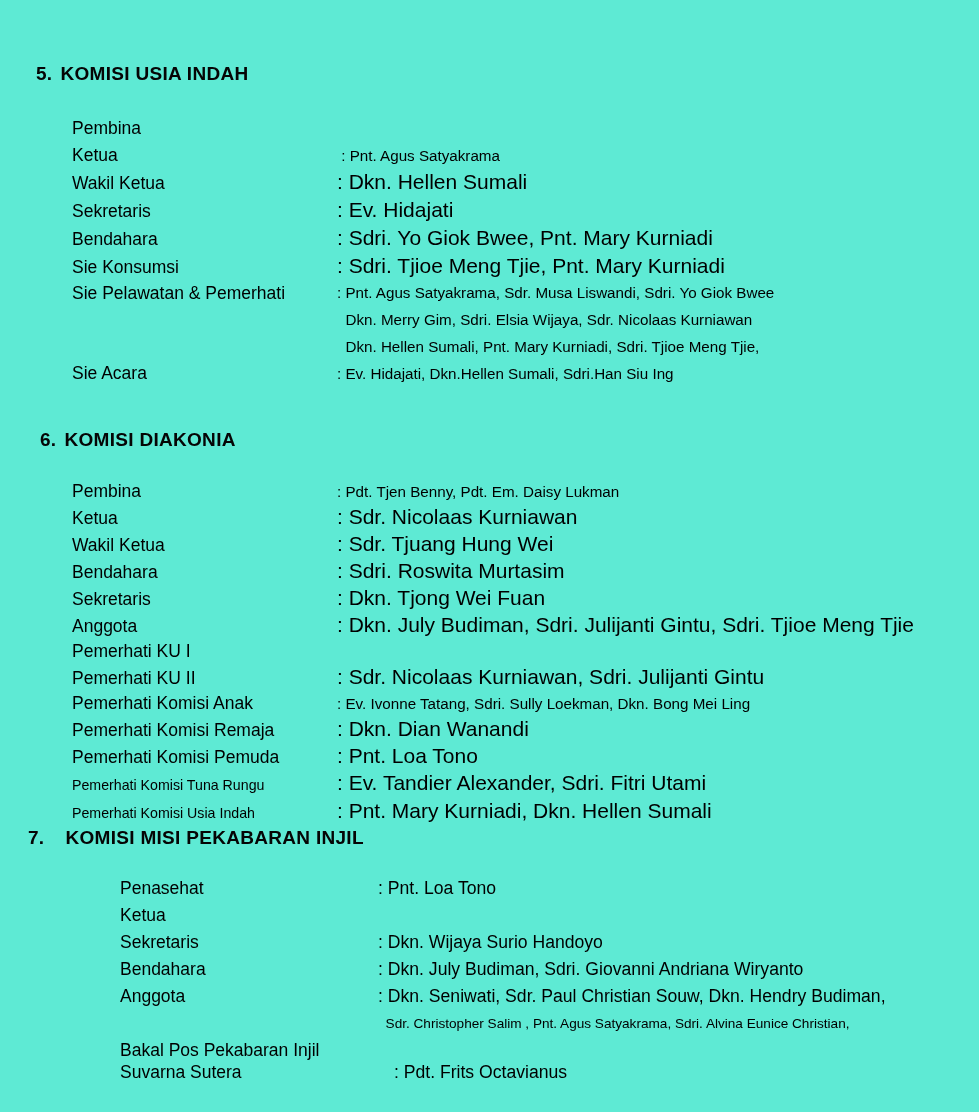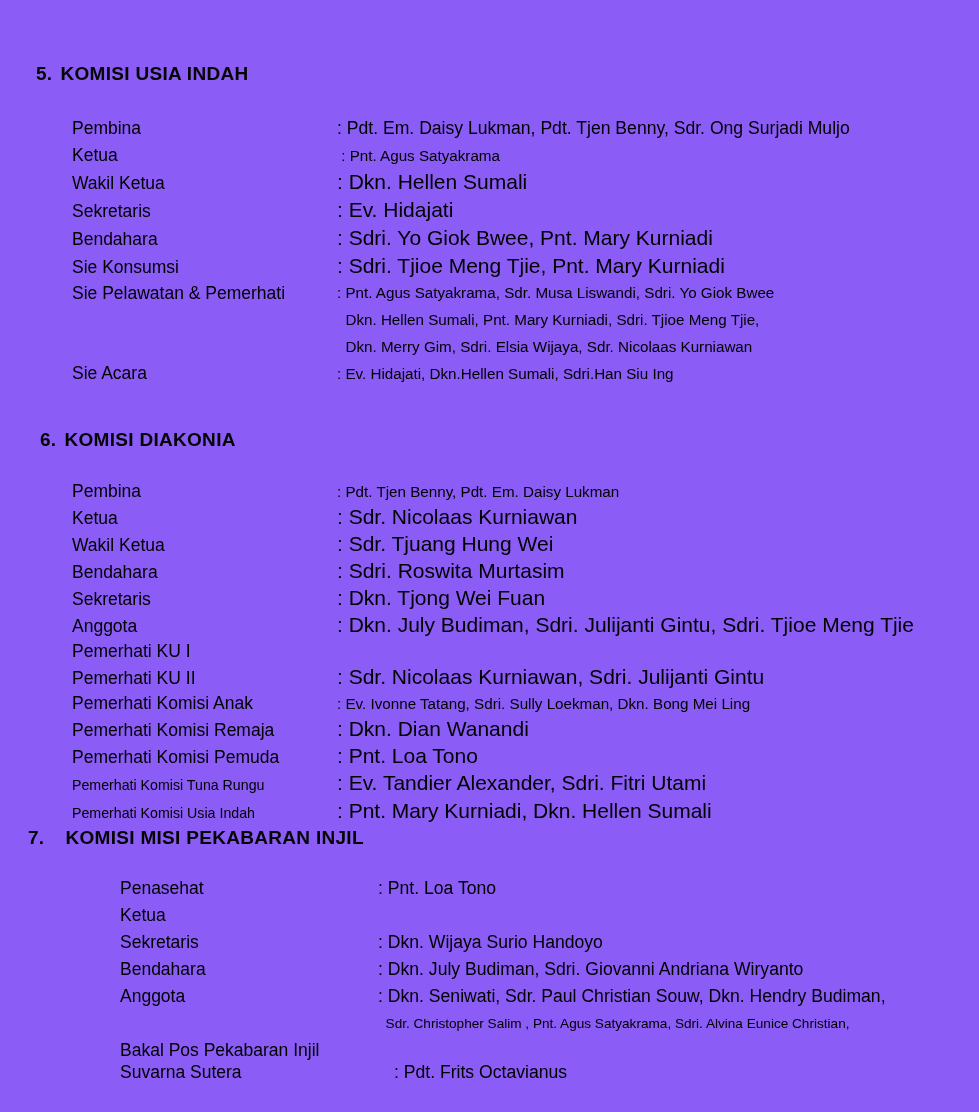--- a/index.html
+++ b/index.html
@@ -1,21 +1,21 @@
 <!DOCTYPE html>
 <html><head>
 <meta charset="utf-8">
 <style>
   * { box-sizing: border-box; }
   html, body { margin: 0; padding: 0; background: #ffffff; }
   .page {
     position: relative;
     width: 979px;
     height: 1112px;
-    background: #8b5cf6;
+    background: #5eead4;
     color: #000000;
     font-family: "Liberation Sans", "DejaVu Sans", sans-serif;
     padding-top: 62px;
     overflow: hidden;
   }
   .heading {
     margin: 0;
     font-size: 19px;
     font-weight: 700;
     line-height: 24px;
@@ -62,23 +62,20 @@
 </style>
 </head>
 <body>
 
 <main class="page">
     <section class="section section-0">
       <h2 class="heading"><span class="h-num">5.</span><span class="h-title">KOMISI USIA INDAH</span></h2>
       <div class="rows">
         <div class="row">
           <div class="lbl">Pembina</div>
-          <div class="val">
-            <div class="val-line v-lg">: Pdt. Em. Daisy Lukman, Pdt. Tjen Benny, Sdr. Ong Surjadi Muljo</div>
-          </div>
         </div>
         <div class="row">
           <div class="lbl">Ketua</div>
           <div class="val">
             <div class="val-line v-sm"> : Pnt. Agus Satyakrama</div>
           </div>
         </div>
         <div class="row">
           <div class="lbl">Wakil Ketua</div>
           <div class="val">
@@ -100,22 +97,22 @@
         <div class="row">
           <div class="lbl">Sie Konsumsi</div>
           <div class="val">
             <div class="val-line v-md">: Sdri. Tjioe Meng Tjie, Pnt. Mary Kurniadi</div>
           </div>
         </div>
         <div class="row row-top">
           <div class="lbl">Sie Pelawatan &amp; Pemerhati</div>
           <div class="val">
             <div class="val-line v-sm">: Pnt. Agus Satyakrama, Sdr. Musa Liswandi, Sdri. Yo Giok Bwee</div>
+            <div class="val-line v-sm">  Dkn. Merry Gim, Sdri. Elsia Wijaya, Sdr. Nicolaas Kurniawan</div>
             <div class="val-line v-sm">  Dkn. Hellen Sumali, Pnt. Mary Kurniadi, Sdri. Tjioe Meng Tjie,</div>
-            <div class="val-line v-sm">  Dkn. Merry Gim, Sdri. Elsia Wijaya, Sdr. Nicolaas Kurniawan</div>
           </div>
         </div>
         <div class="row">
           <div class="lbl">Sie Acara</div>
           <div class="val">
             <div class="val-line v-sm">: Ev. Hidajati, Dkn.Hellen Sumali, Sdri.Han Siu Ing</div>
           </div>
         </div>
       </div>
     </section>

